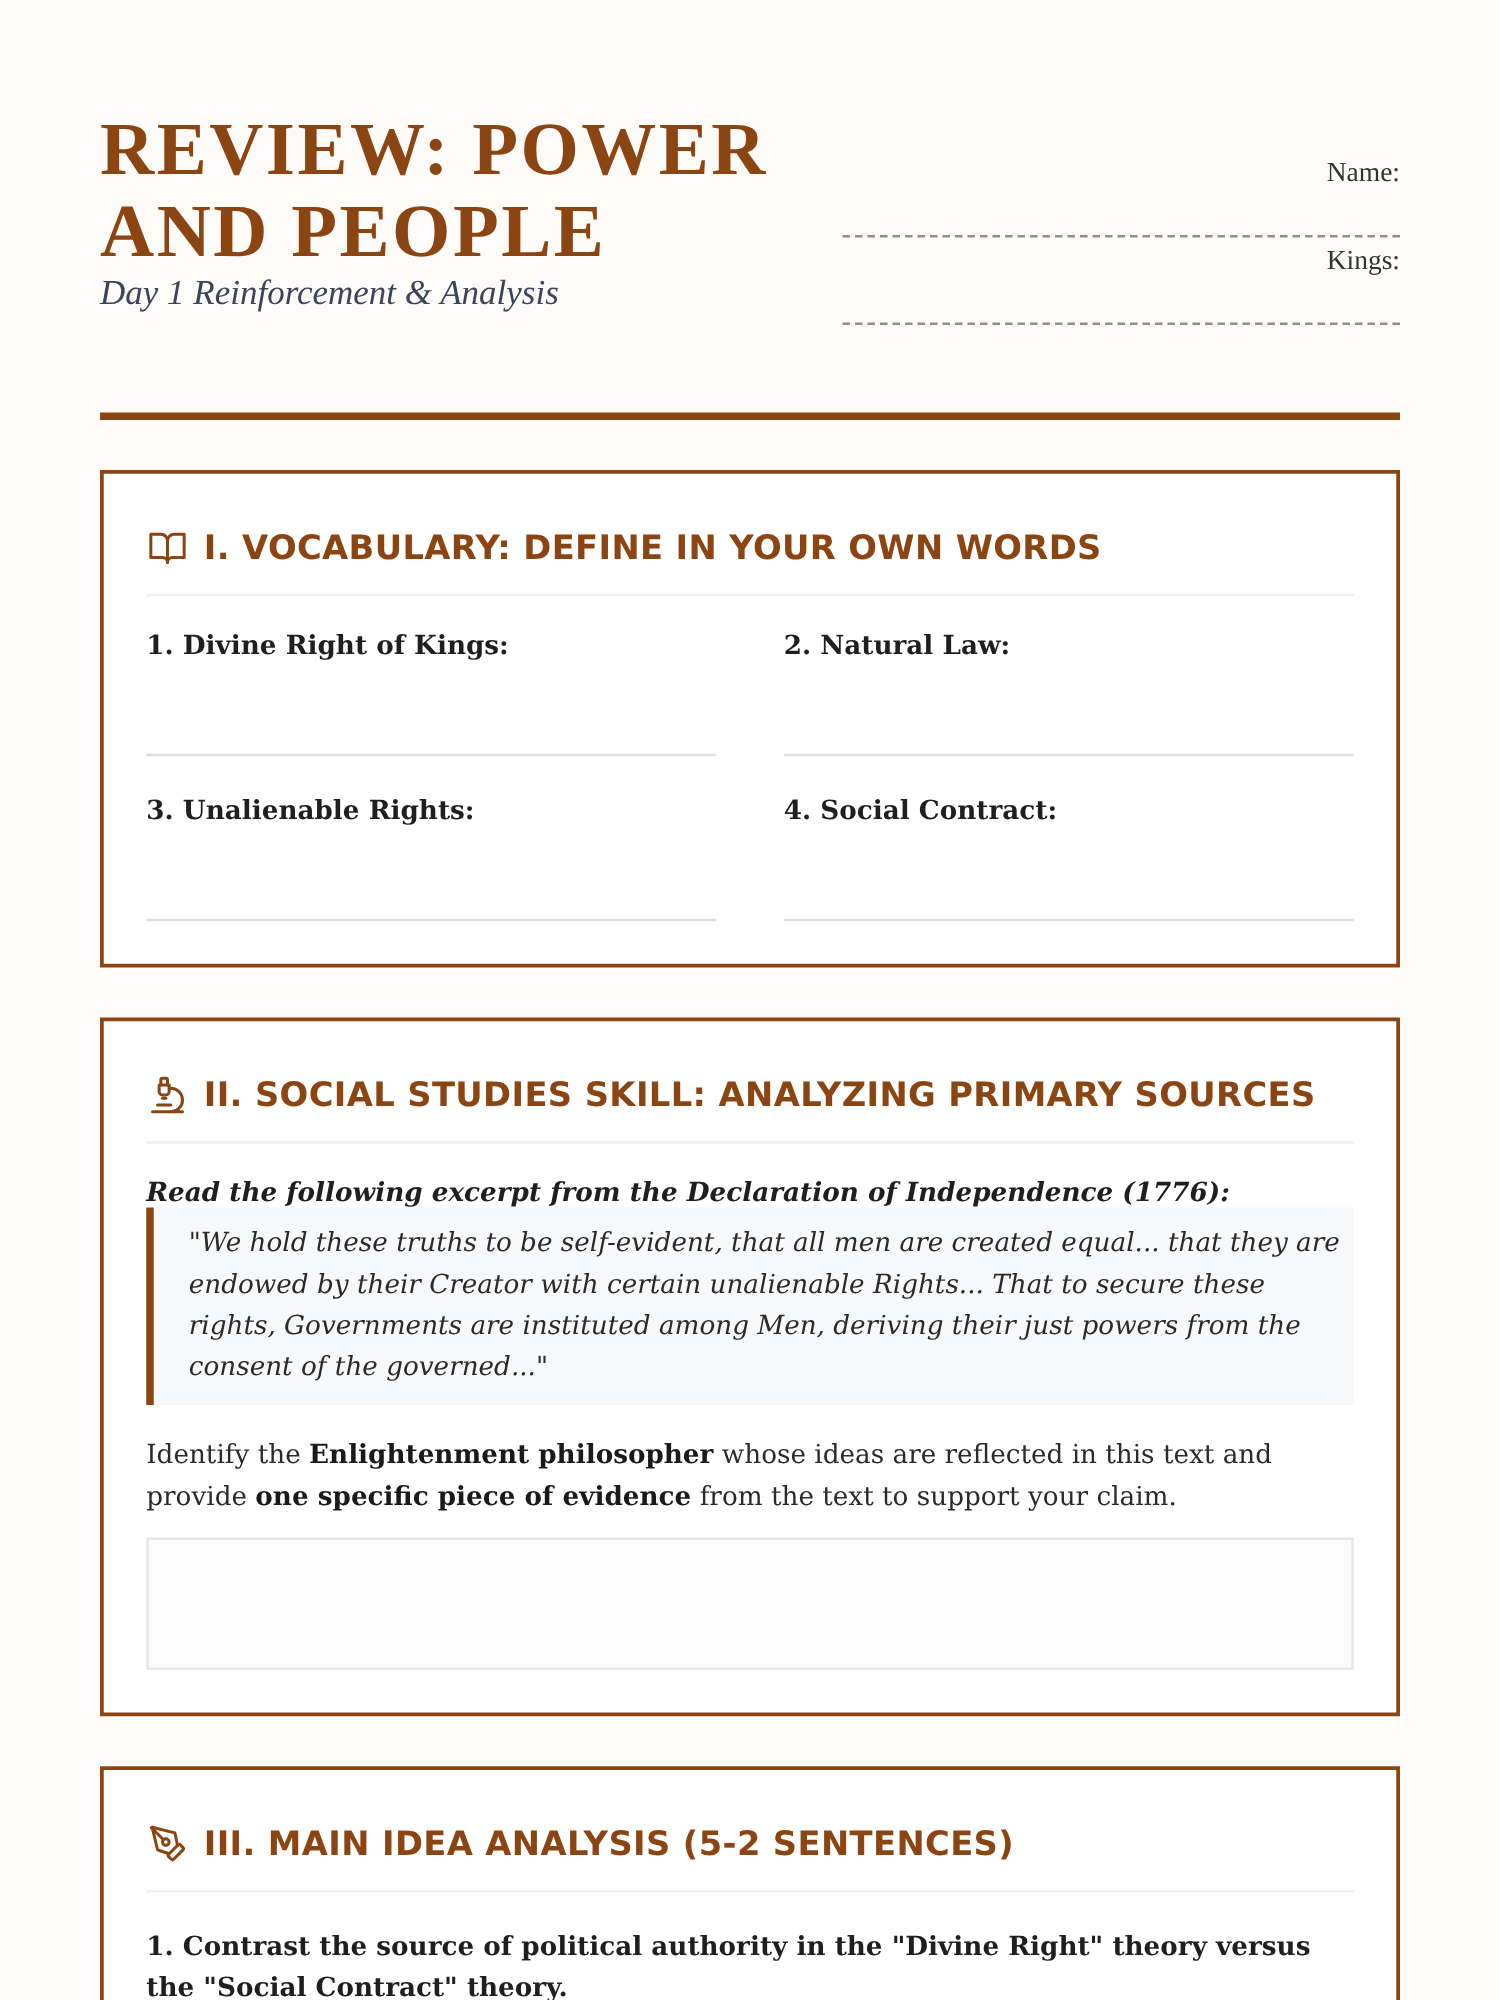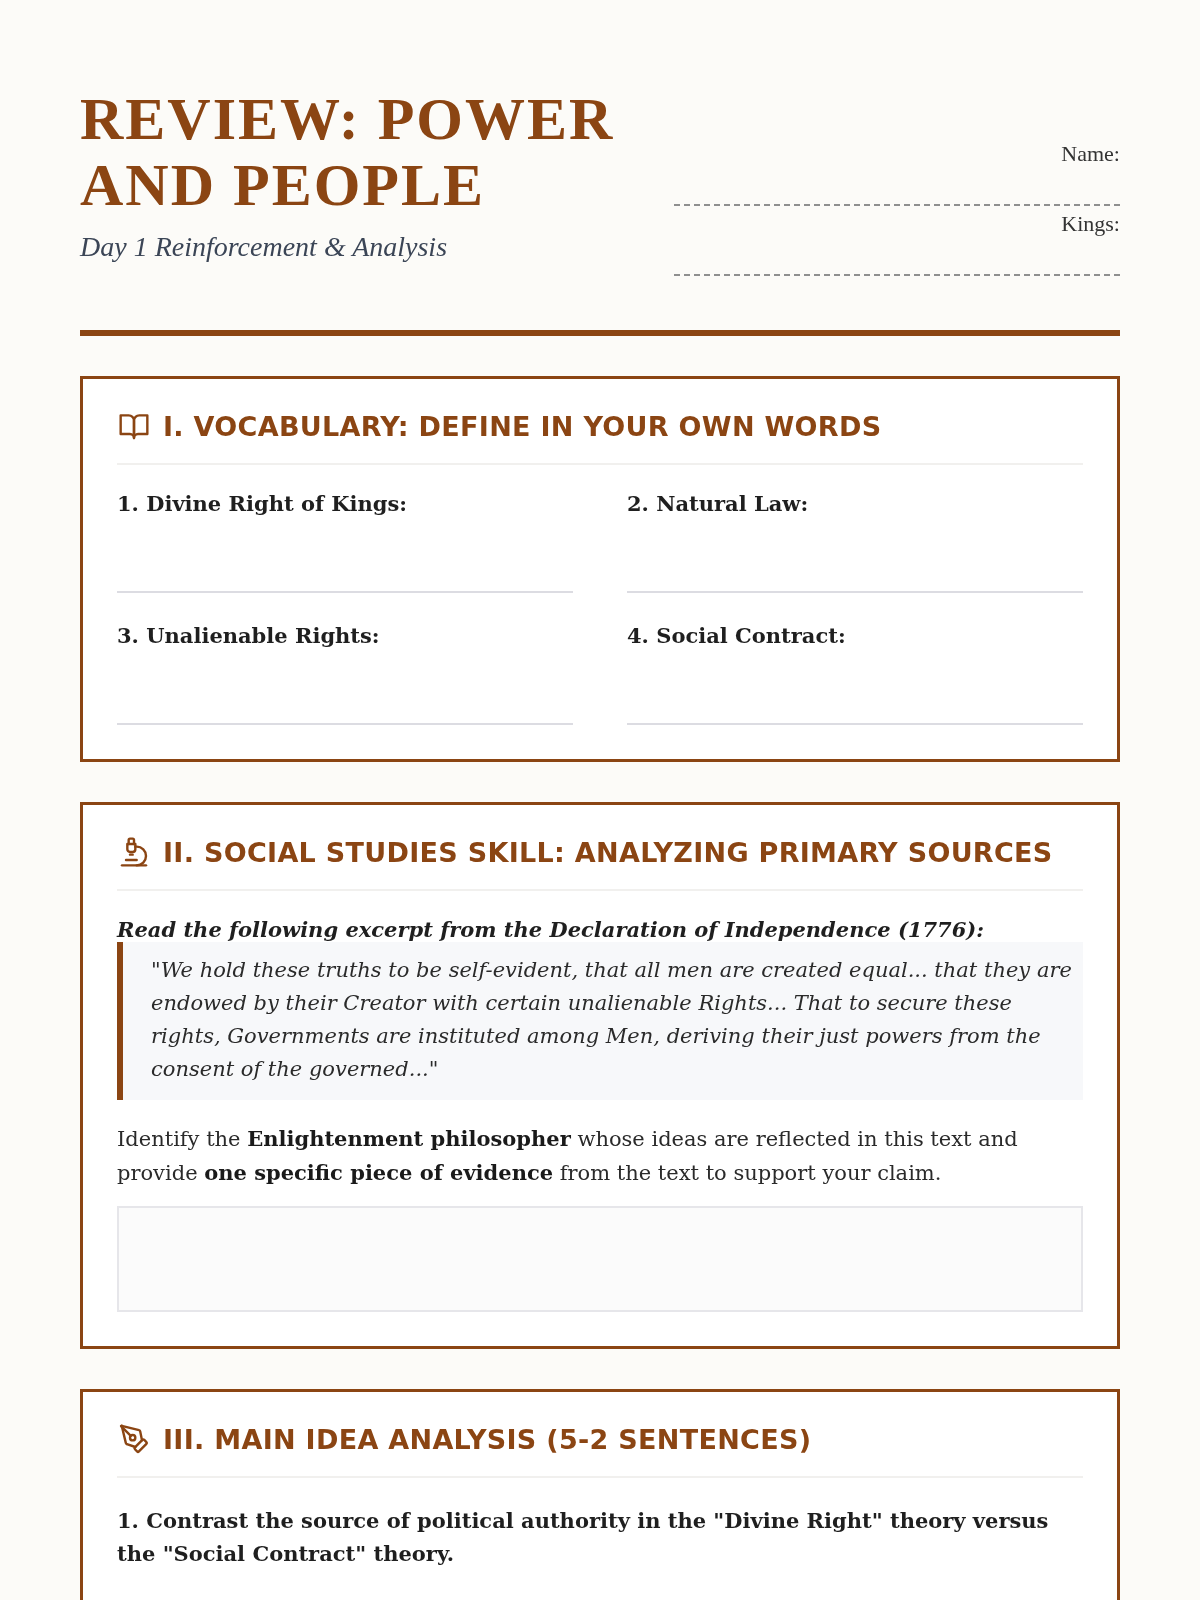--- a/index.html
+++ b/index.html
@@ -24,45 +24,45 @@
     line-height: 66px;
     letter-spacing: 2px;
     width: 600px;
   }
   .subtitle {
     font-family: "Liberation Serif", serif;
     font-style: italic;
     color: #3b4556;
     font-size: 28px;
     line-height: 34px;
-    margin-top: 12px;
+    margin-top: 0px;
   }
   .meta {
     position: absolute;
-    right: 0; top: 140px;
+    right: 0; top: 124px;
     width: 446px;
     text-align: right;
     font-family: "Liberation Serif", serif;
     font-size: 22px;
     color: #333;
   }
   .meta .label { display: block; height: 28px; line-height: 28px; }
   .meta .blank {
     display: block;
     height: 38px;
     border-bottom: 2px dashed #8f8f8f;
     margin-bottom: 0;
   }
   .meta .label.date { margin-top: 4px; }
 
   .section {
     margin-top: 40px;
     border: 3px solid #8b4513;
     background: #ffffff;
-    padding: 24px 34px 34px 34px;
+    padding: 36px 34px 34px 34px;
   }
   .section.first { margin-top: 40px; }
   .sec-head {
     display: flex; align-items: center;
     height: 46px;
     padding-bottom: 14px;
     border-bottom: 2px solid #f1f0ee;
     margin-bottom: 26px;
     box-sizing: content-box;
   }

